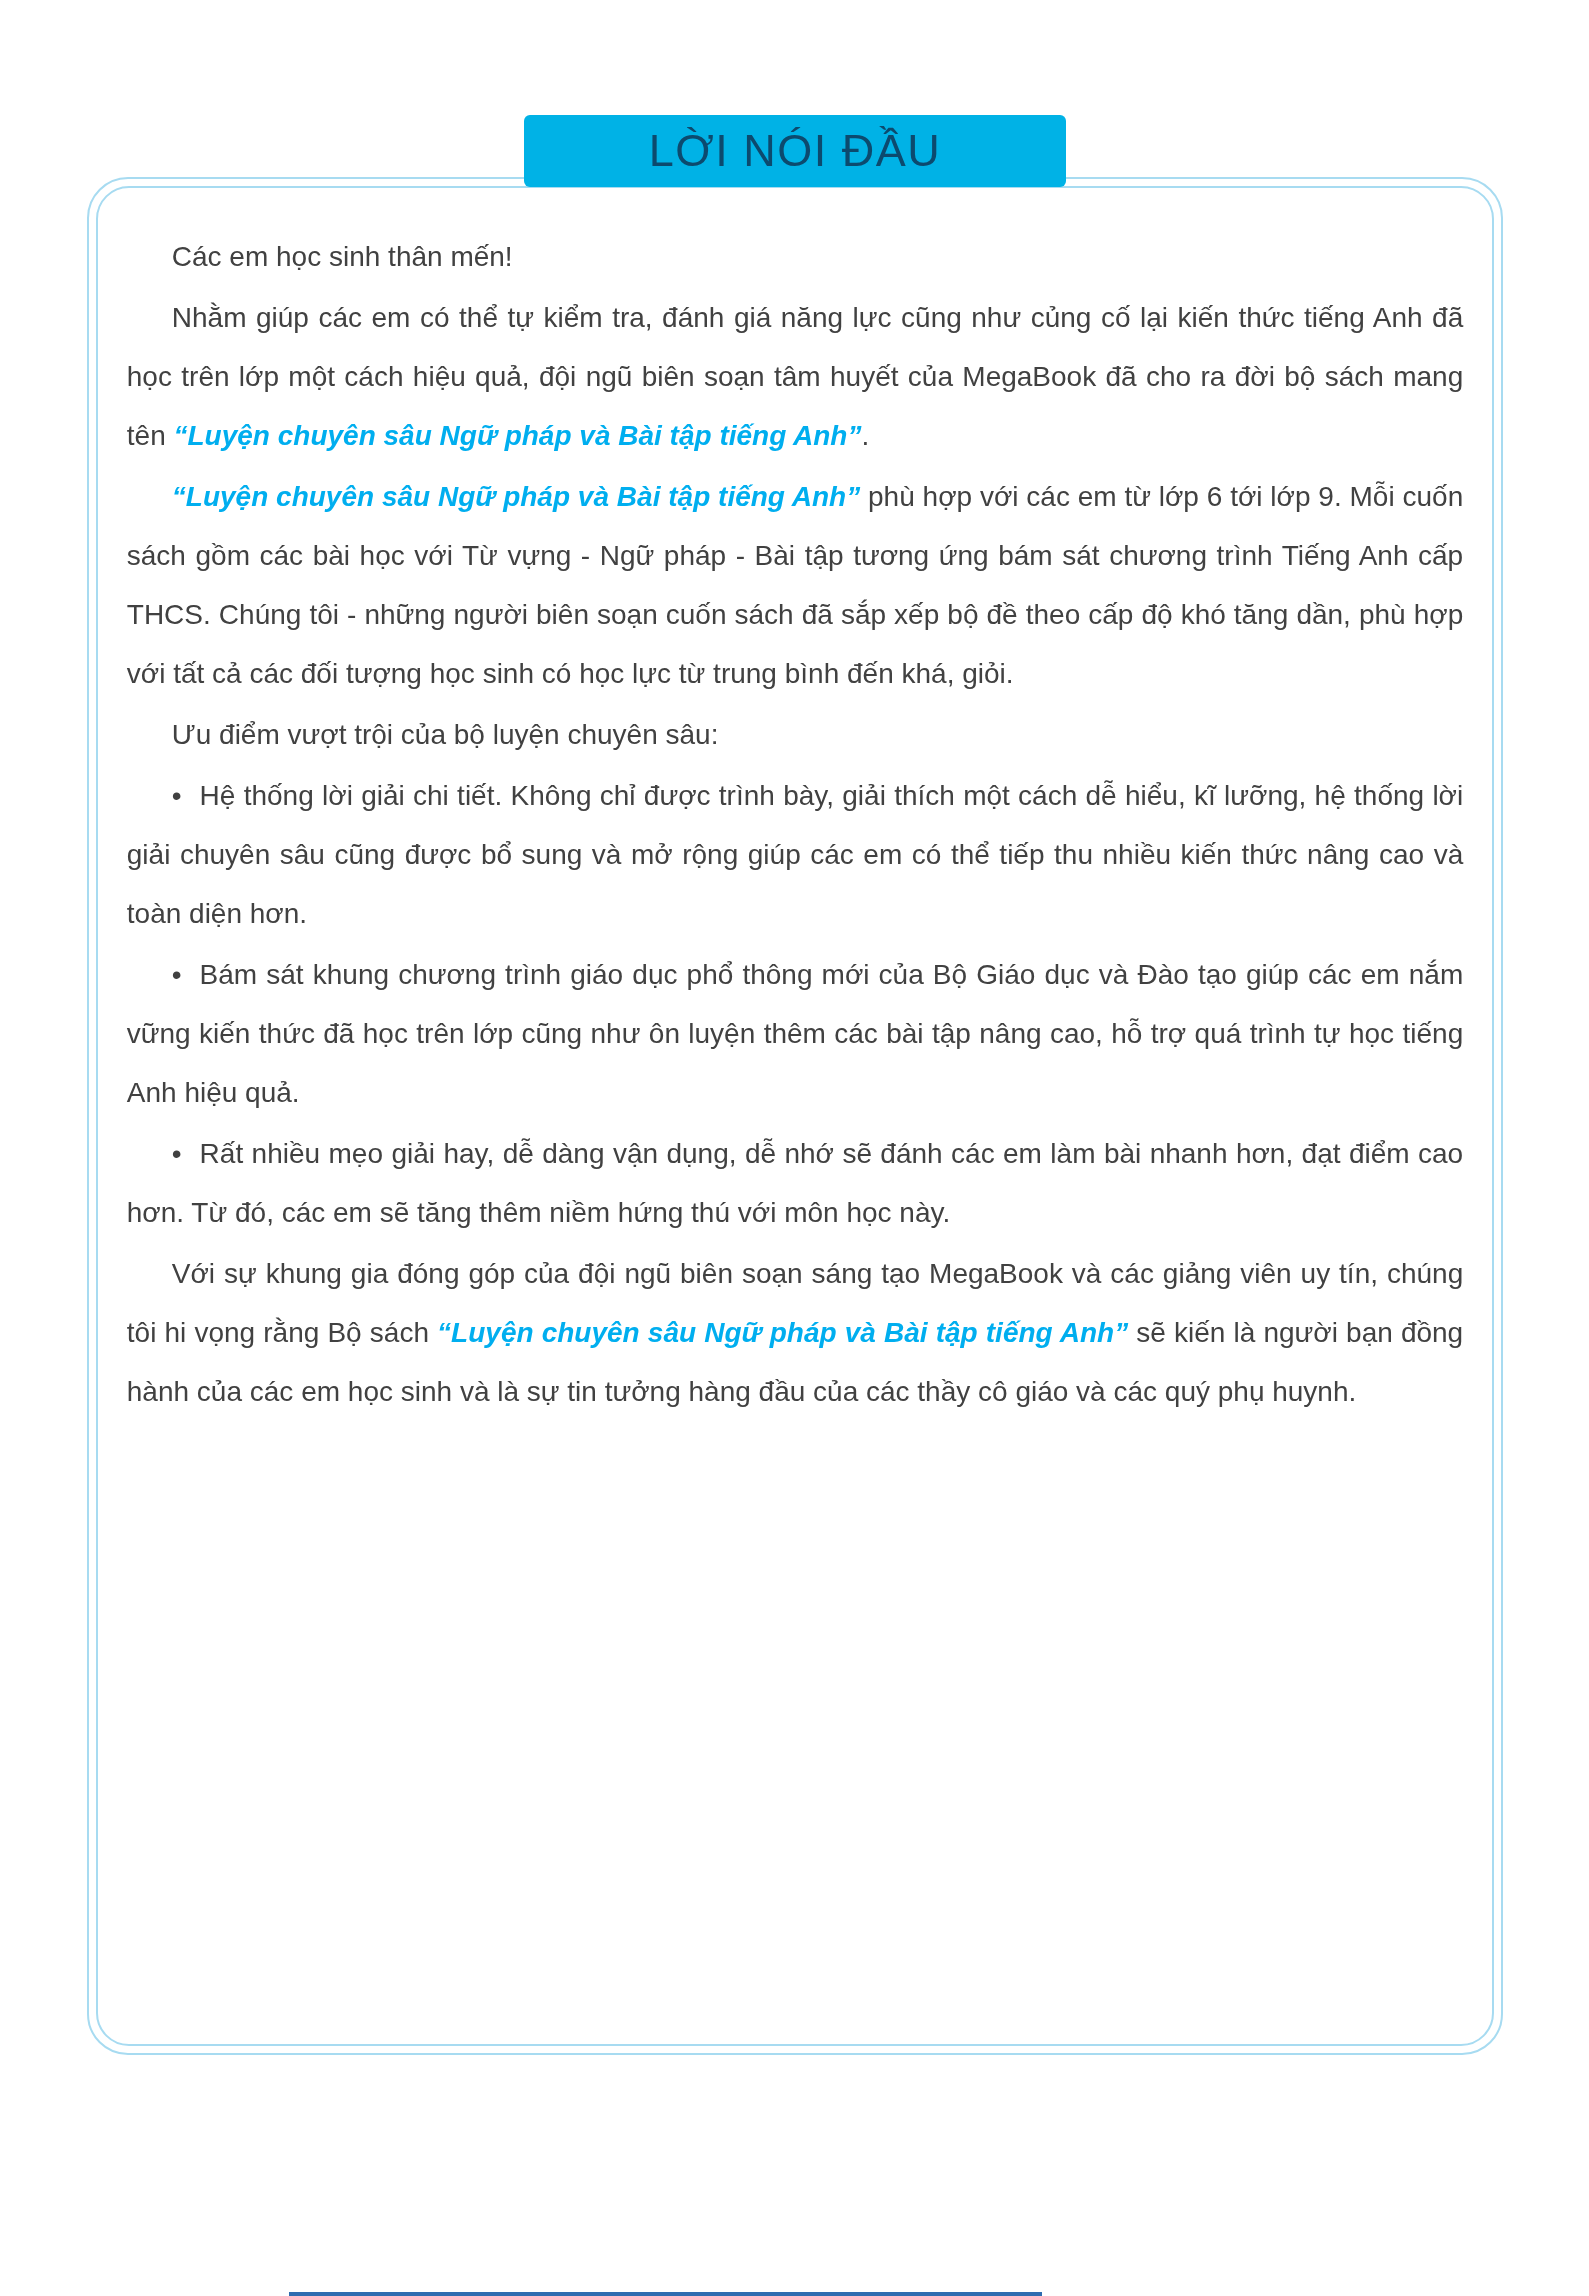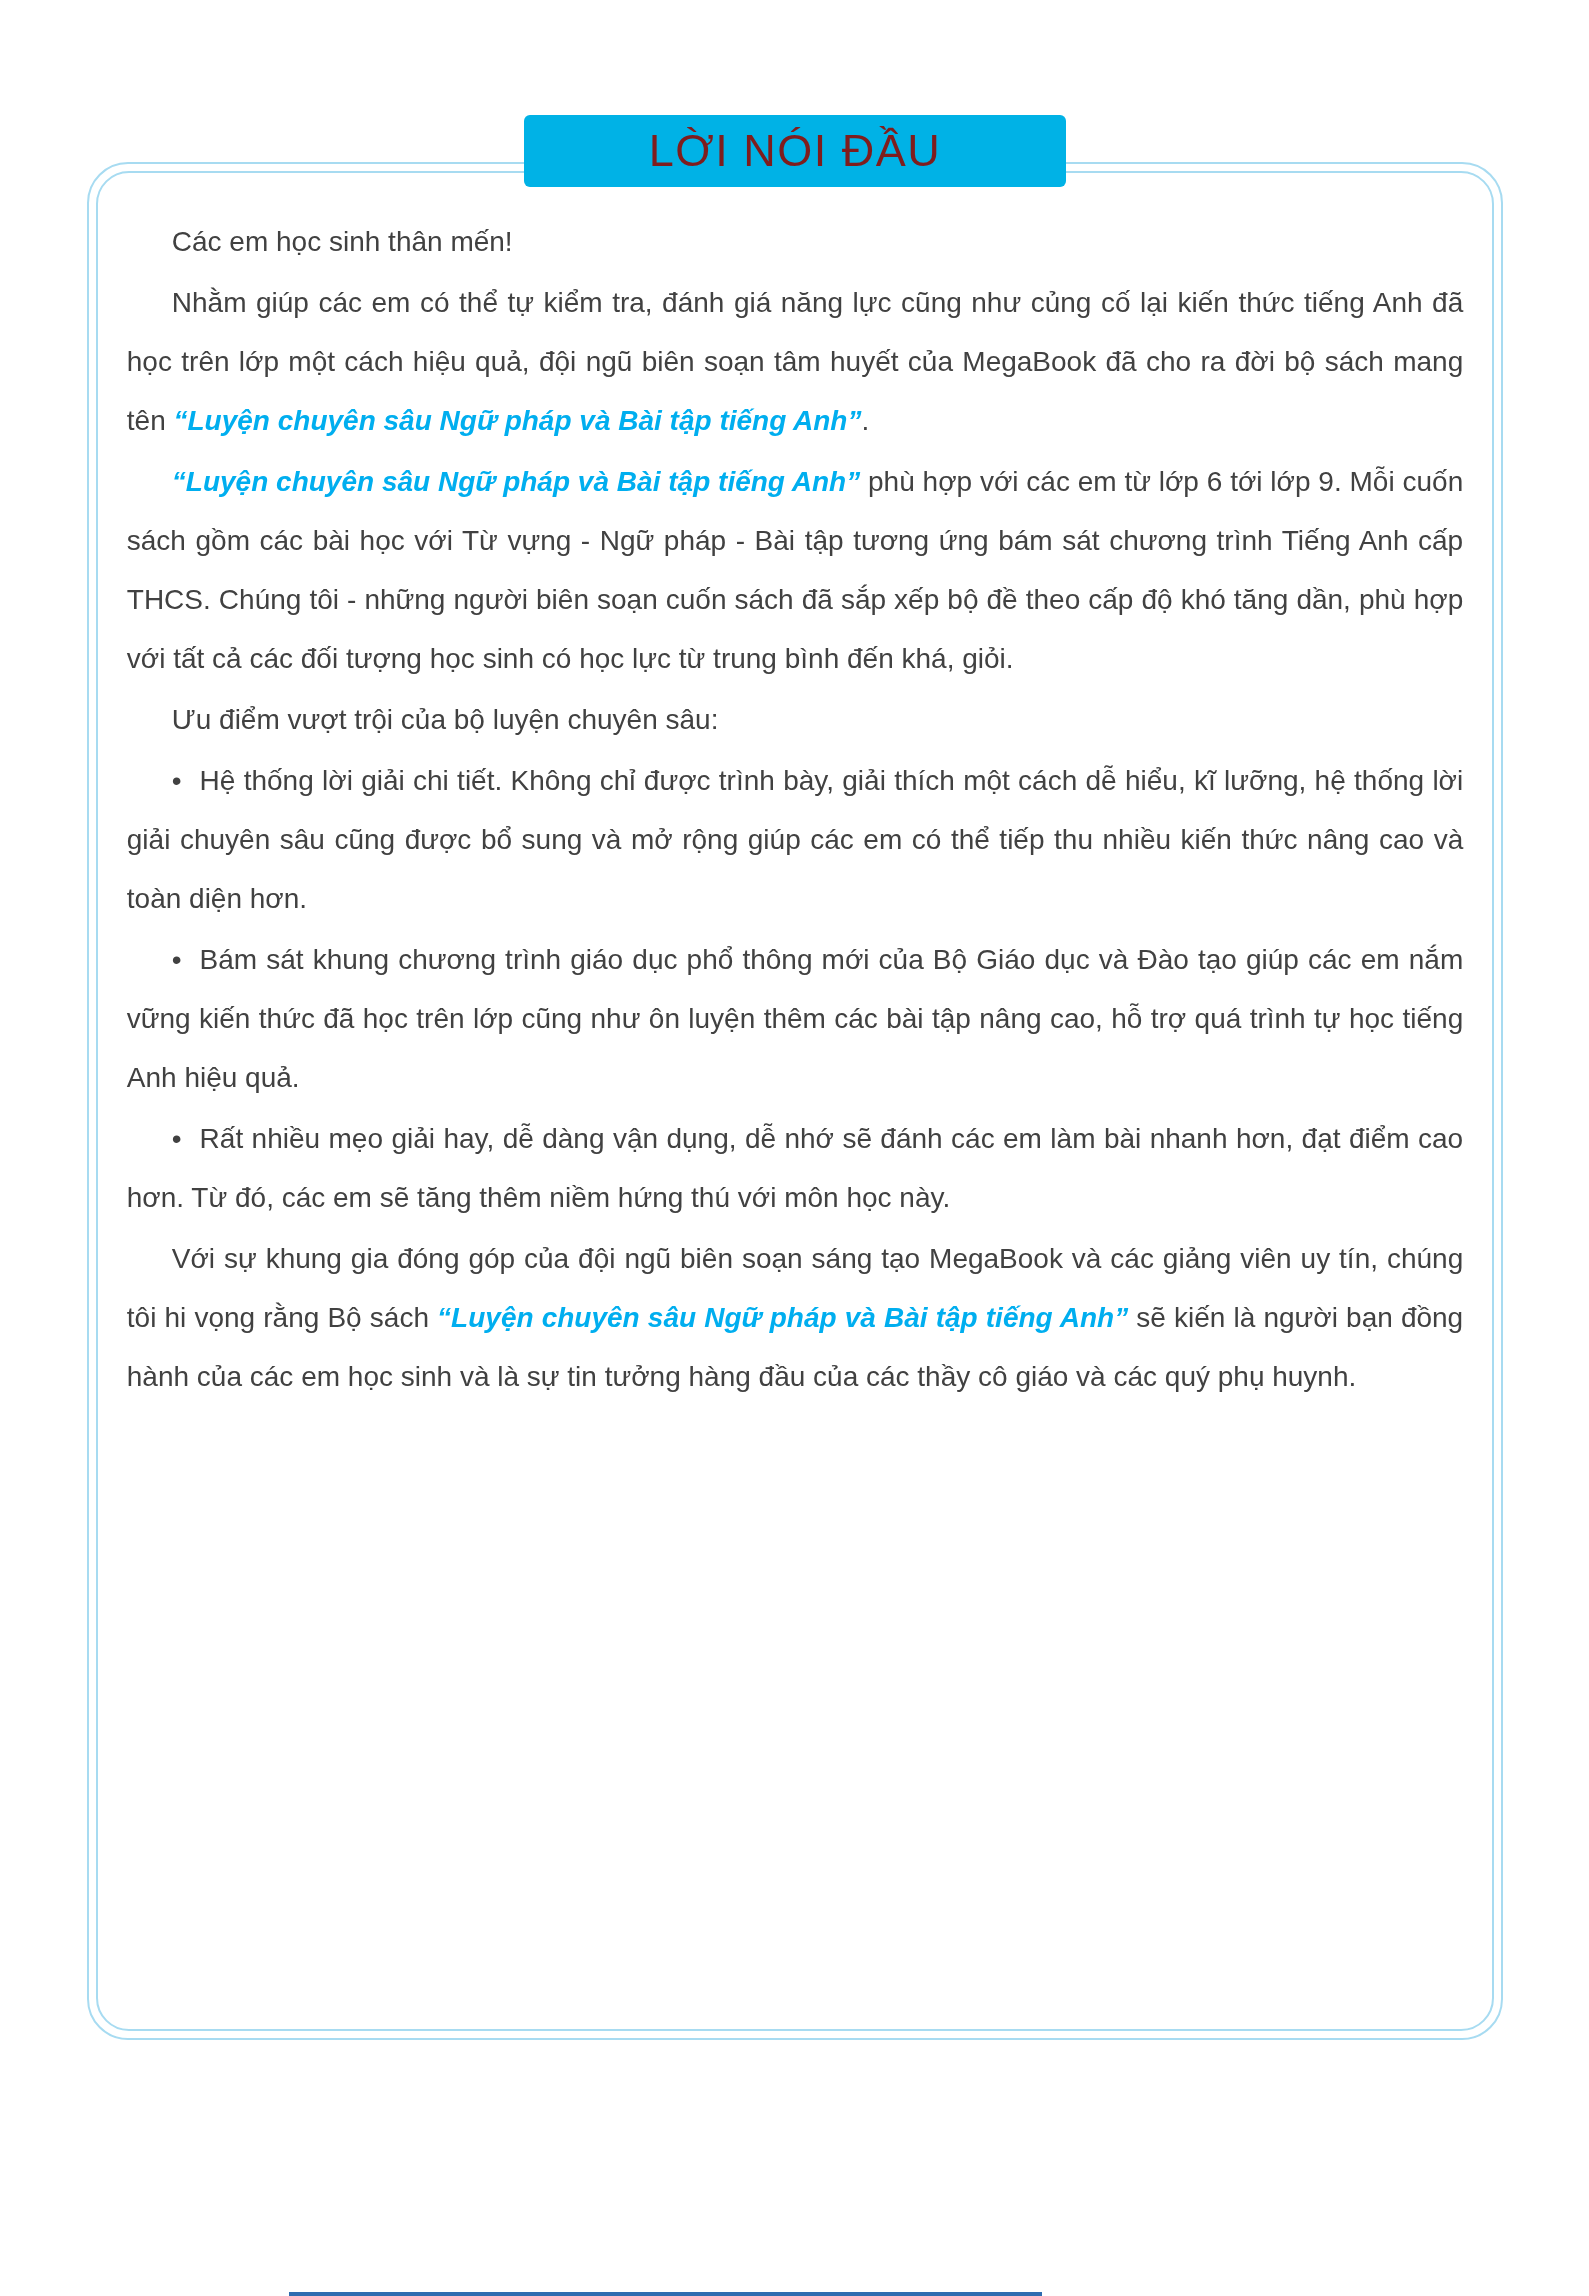--- a/index.html
+++ b/index.html
@@ -22,29 +22,29 @@
     position:absolute;
     top:115px;left:50%;
     transform:translateX(-50%);
     width:542px;height:72px;
     background:var(--banner);
     border-radius:5.9px;
     display:flex;align-items:center;justify-content:center;
     z-index:3;
   }
   .banner-title{
-    color:#7f1d1d;
+    color:#0c4a6e;
     font-size:45px;
     letter-spacing:1.5px;
     font-weight:normal;
     white-space:nowrap;
   }
   .frame{
     position:absolute;
-    top:162px;left:87px;
+    top:177px;left:87px;
     width:1416px;height:1878px;
     border:2px solid var(--frame-border);
     border-radius:41px;
     padding:6.8px;
     z-index:1;
     background:#ffffff;
   }
   .frame-inner{
     width:100%;height:100%;
     border:2px solid var(--frame-border);

